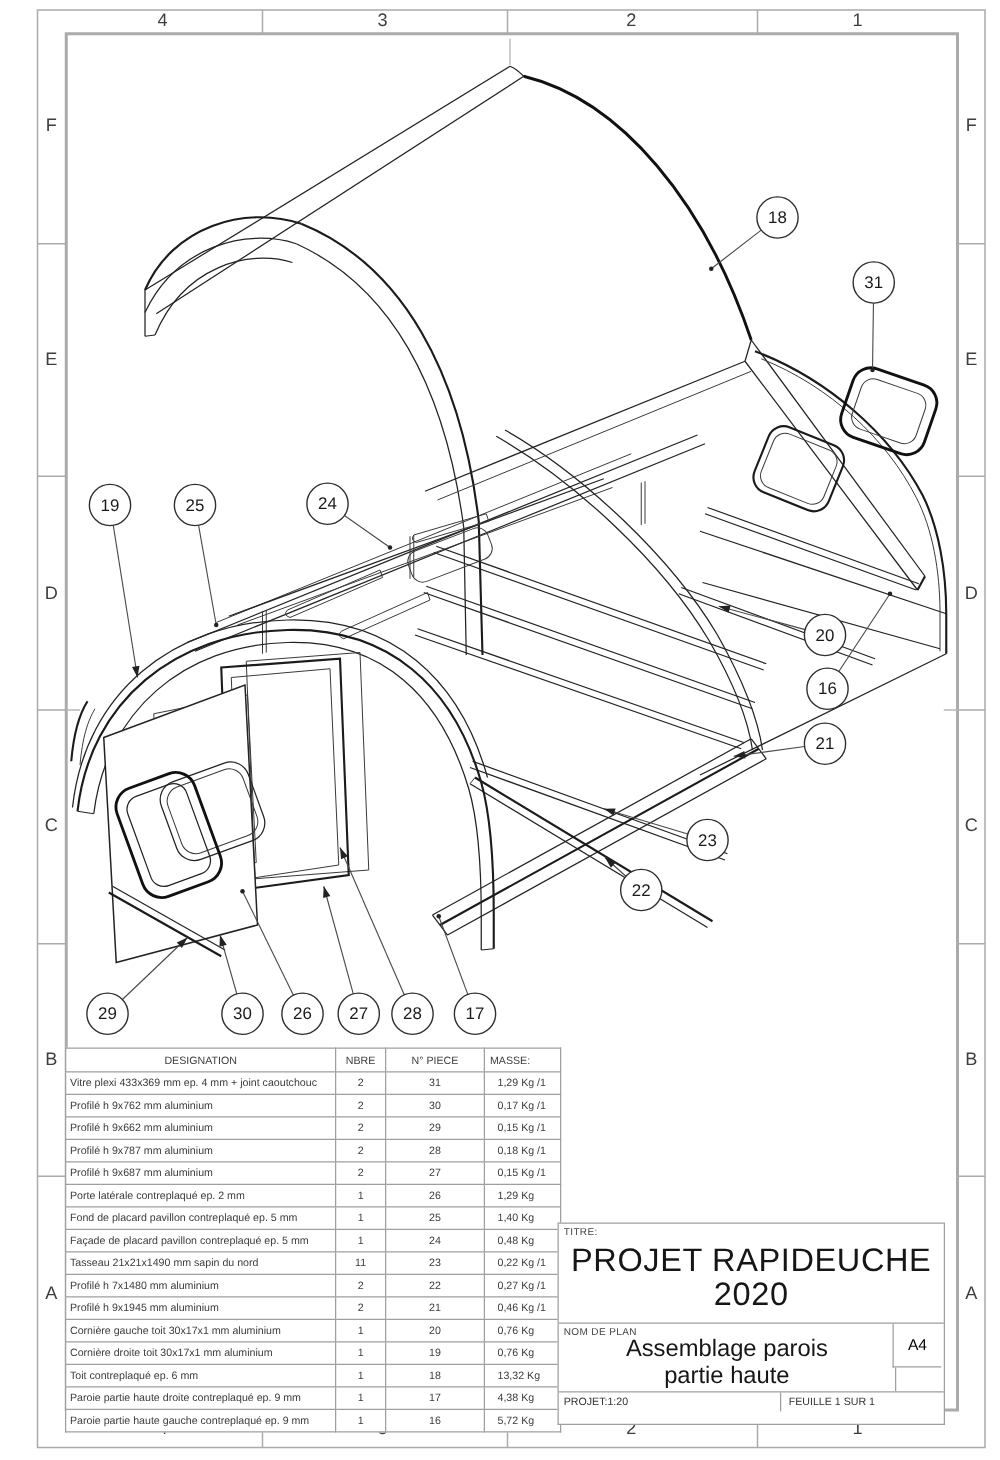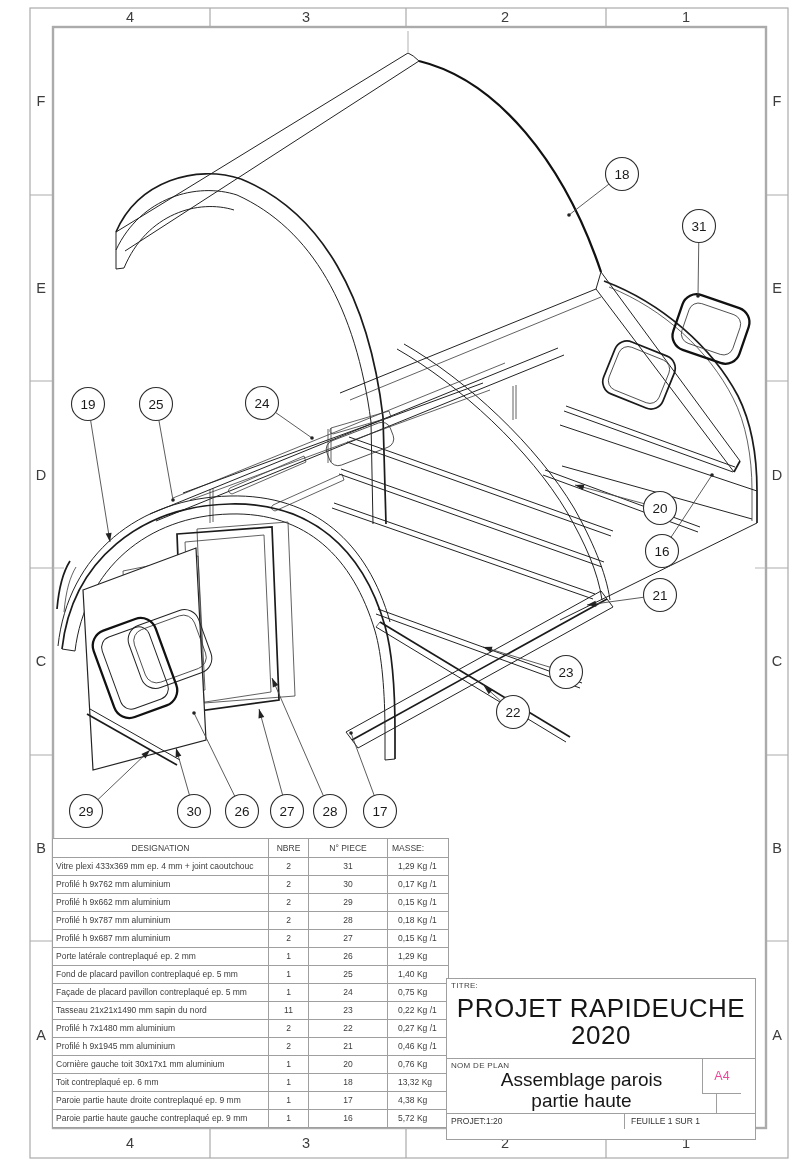--- a/index.html
+++ b/index.html
@@ -36,23 +36,23 @@
   
   #title-block{position:absolute;left:446px;top:978px;width:310px;height:162px;
                border:1px solid #9f9f9f;background:#fff;box-sizing:border-box;}
   .tb-top{position:relative;height:80px;border-bottom:1px solid #9f9f9f;box-sizing:border-box;}
   .tb-label{position:absolute;top:2px;left:4px;font-size:8px;color:#444;letter-spacing:.3px;}
   .tb-title{text-align:center;font-size:26px;color:#161616;line-height:1.02;letter-spacing:.5px;}
   .tb-title.first{padding-top:16px;}
   .tb-mid{position:relative;height:55px;border-bottom:1px solid #9f9f9f;box-sizing:border-box;}
   .tb-plan{position:absolute;left:0;top:11px;width:269px;text-align:center;font-size:19px;
            line-height:1.1;color:#161616;}
-  .tb-a4{position:absolute;left:255px;top:0;width:39px;height:35px;border-left:1px solid #9f9f9f;
+  .tb-a4{position:absolute;left:267px;top:0;width:39px;height:35px;border-left:1px solid #9f9f9f;
          border-bottom:1px solid #9f9f9f;text-align:center;line-height:35px;font-size:12.5px;
-         color:#ec4899;box-sizing:border-box;}
+         color:#000000;box-sizing:border-box;}
   .tb-a4b{position:absolute;left:269px;top:35px;width:39px;height:19px;border-left:1px solid #9f9f9f;
           box-sizing:border-box;}
   .tb-bot{position:relative;height:15px;}
   .tb-ech{position:absolute;left:0;top:0;width:177px;height:15px;font-size:8.5px;line-height:14px;
           padding-left:4px;color:#333;box-sizing:border-box;}
   .tb-feu{position:absolute;left:177px;top:0;right:0;height:15px;border-left:1px solid #9f9f9f;
           font-size:8.5px;line-height:14px;padding-left:6px;color:#333;box-sizing:border-box;}
 </style>
 </head>
 <body>
@@ -348,21 +348,21 @@
         <tr>
           <td class="">Fond de placard pavillon contreplaqué ep. 5 mm</td>
           <td class="c">1</td>
           <td class="c">25</td>
           <td class="m">1,40 Kg</td>
         </tr>
         <tr>
           <td class="">Façade de placard pavillon contreplaqué ep. 5 mm</td>
           <td class="c">1</td>
           <td class="c">24</td>
-          <td class="m">0,75 Kg</td>
+          <td class="m">0,48 Kg</td>
         </tr>
         <tr>
           <td class="">Tasseau 21x21x1490 mm sapin du nord</td>
           <td class="c">11</td>
           <td class="c">23</td>
           <td class="m">0,22 Kg /1</td>
         </tr>
         <tr>
           <td class="">Profilé h 7x1480 mm aluminium</td>
           <td class="c">2</td>
@@ -372,20 +372,26 @@
         <tr>
           <td class="">Profilé h 9x1945 mm aluminium</td>
           <td class="c">2</td>
           <td class="c">21</td>
           <td class="m">0,46 Kg /1</td>
         </tr>
         <tr>
           <td class="">Cornière gauche toit 30x17x1 mm aluminium</td>
           <td class="c">1</td>
           <td class="c">20</td>
+          <td class="m">0,76 Kg</td>
+        </tr>
+        <tr>
+          <td class="">Cornière droite toit 30x17x1 mm aluminium</td>
+          <td class="c">1</td>
+          <td class="c">19</td>
           <td class="m">0,76 Kg</td>
         </tr>
         <tr>
           <td class="">Toit contreplaqué ep. 6 mm</td>
           <td class="c">1</td>
           <td class="c">18</td>
           <td class="m">13,32 Kg</td>
         </tr>
         <tr>
           <td class="">Paroie partie haute droite contreplaqué ep. 9 mm</td>

